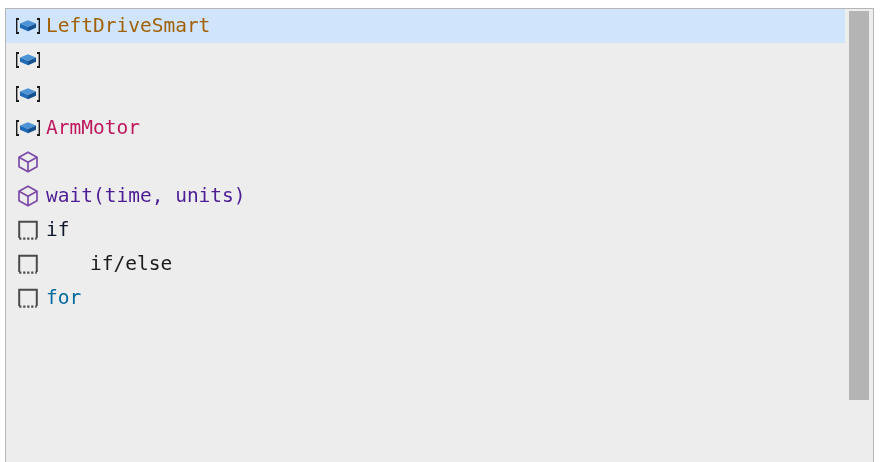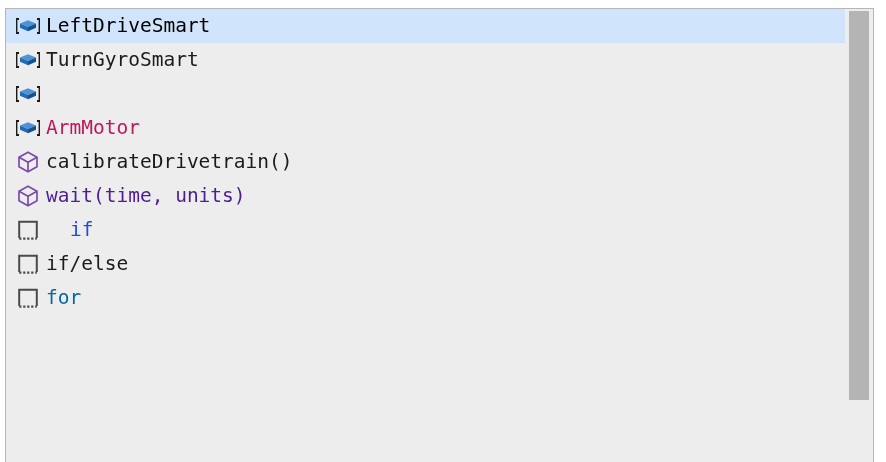--- a/index.html
+++ b/index.html
@@ -96,33 +96,32 @@
       <div class="row selected" style="background: rgb(208, 228, 251);">
         <span class="icon-wrap">
           <svg width="24" height="20" viewBox="0 0 24 20">
             <path d="M3 3 L0.5 3 L0.5 17 L3 17" fill="none" stroke="#1b1b1b" stroke-width="1.8"></path>
             <path d="M21 3 L23.5 3 L23.5 17 L21 17" fill="none" stroke="#1b1b1b" stroke-width="1.8"></path>
             <path d="M12 4.2 L20 7.6 L12 11.0 L4 7.6 Z" fill="#4d94d6"></path>
             <path d="M4 7.6 L12 11.0 L12 15.2 L4 11.8 Z" fill="#1f6bb8"></path>
             <path d="M20 7.6 L12 11.0 L12 15.2 L20 11.8 Z" fill="#15508f"></path>
           </svg>
         </span>
-        <span class="row-label" style="color: #000000;">LeftDriveSmart</span>
+        <span class="row-label" style="color: #a16207;">LeftDriveSmart</span>
       </div>
       <div class="row">
         <span class="icon-wrap">
           <svg width="24" height="20" viewBox="0 0 24 20">
             <path d="M3 3 L0.5 3 L0.5 17 L3 17" fill="none" stroke="#1b1b1b" stroke-width="1.8"></path>
             <path d="M21 3 L23.5 3 L23.5 17 L21 17" fill="none" stroke="#1b1b1b" stroke-width="1.8"></path>
             <path d="M12 4.2 L20 7.6 L12 11.0 L4 7.6 Z" fill="#4d94d6"></path>
             <path d="M4 7.6 L12 11.0 L12 15.2 L4 11.8 Z" fill="#1f6bb8"></path>
             <path d="M20 7.6 L12 11.0 L12 15.2 L20 11.8 Z" fill="#15508f"></path>
           </svg>
         </span>
-        <span class="row-label" style="color: rgb(27, 27, 27);">TurnGyroSmart</span>
       </div>
       <div class="row">
         <span class="icon-wrap">
           <svg width="24" height="20" viewBox="0 0 24 20">
             <path d="M3 3 L0.5 3 L0.5 17 L3 17" fill="none" stroke="#1b1b1b" stroke-width="1.8"></path>
             <path d="M21 3 L23.5 3 L23.5 17 L21 17" fill="none" stroke="#1b1b1b" stroke-width="1.8"></path>
             <path d="M12 4.2 L20 7.6 L12 11.0 L4 7.6 Z" fill="#4d94d6"></path>
             <path d="M4 7.6 L12 11.0 L12 15.2 L4 11.8 Z" fill="#1f6bb8"></path>
             <path d="M20 7.6 L12 11.0 L12 15.2 L20 11.8 Z" fill="#15508f"></path>
           </svg>
@@ -141,49 +140,48 @@
         <span class="row-label" style="color: #be185d;">ArmMotor</span>
       </div>
       <div class="row">
         <span class="icon-wrap">
           <svg width="24" height="24" viewBox="0 0 24 24">
             <path d="M12 2.2 L21 7.2 L21 16.8 L12 21.8 L3 16.8 L3 7.2 Z" fill="none" stroke="#7c4aa8" stroke-width="1.7" stroke-linejoin="round"></path>
             <path d="M3 7.2 L12 12.2 L21 7.2" fill="none" stroke="#7c4aa8" stroke-width="1.7" stroke-linejoin="round"></path>
             <path d="M12 12.2 L12 21.8" fill="none" stroke="#7c4aa8" stroke-width="1.7"></path>
           </svg>
         </span>
-        <span class="row-label" style="color: rgb(27, 27, 27);">calibrateDrivetrain()</span>
       </div>
       <div class="row">
         <span class="icon-wrap">
           <svg width="24" height="24" viewBox="0 0 24 24">
             <path d="M12 2.2 L21 7.2 L21 16.8 L12 21.8 L3 16.8 L3 7.2 Z" fill="none" stroke="#7c4aa8" stroke-width="1.7" stroke-linejoin="round"></path>
             <path d="M3 7.2 L12 12.2 L21 7.2" fill="none" stroke="#7c4aa8" stroke-width="1.7" stroke-linejoin="round"></path>
             <path d="M12 12.2 L12 21.8" fill="none" stroke="#7c4aa8" stroke-width="1.7"></path>
           </svg>
         </span>
         <span class="row-label" style="color: #4c1d95;">wait(time, units)</span>
       </div>
       <div class="row">
         <span class="icon-wrap">
           <svg width="22" height="22" viewBox="0 0 22 22">
             <path d="M2.2 19 L2.2 2.8 L19.8 2.8 L19.8 19" fill="none" stroke="#4a4a4a" stroke-width="2"></path>
             <path d="M2.2 19.6 L19.8 19.6" fill="none" stroke="#4a4a4a" stroke-width="2.2" stroke-dasharray="2.2 1.8"></path>
           </svg>
         </span>
-        <span class="row-label" style="color: #1d4ed8; margin-left: 24px;">if</span>
+        <span class="row-label" style="color: #0f172a;">if</span>
       </div>
       <div class="row">
         <span class="icon-wrap">
           <svg width="22" height="22" viewBox="0 0 22 22">
             <path d="M2.2 19 L2.2 2.8 L19.8 2.8 L19.8 19" fill="none" stroke="#4a4a4a" stroke-width="2"></path>
             <path d="M2.2 19.6 L19.8 19.6" fill="none" stroke="#4a4a4a" stroke-width="2.2" stroke-dasharray="2.2 1.8"></path>
           </svg>
         </span>
-        <span class="row-label" style="color: rgb(27, 27, 27);">if/else</span>
+        <span class="row-label" style="color: rgb(27, 27, 27); margin-left: 44px;">if/else</span>
       </div>
       <div class="row">
         <span class="icon-wrap">
           <svg width="22" height="22" viewBox="0 0 22 22">
             <path d="M2.2 19 L2.2 2.8 L19.8 2.8 L19.8 19" fill="none" stroke="#4a4a4a" stroke-width="2"></path>
             <path d="M2.2 19.6 L19.8 19.6" fill="none" stroke="#4a4a4a" stroke-width="2.2" stroke-dasharray="2.2 1.8"></path>
           </svg>
         </span>
         <span class="row-label" style="color: #0369a1;">for</span>
       </div>

